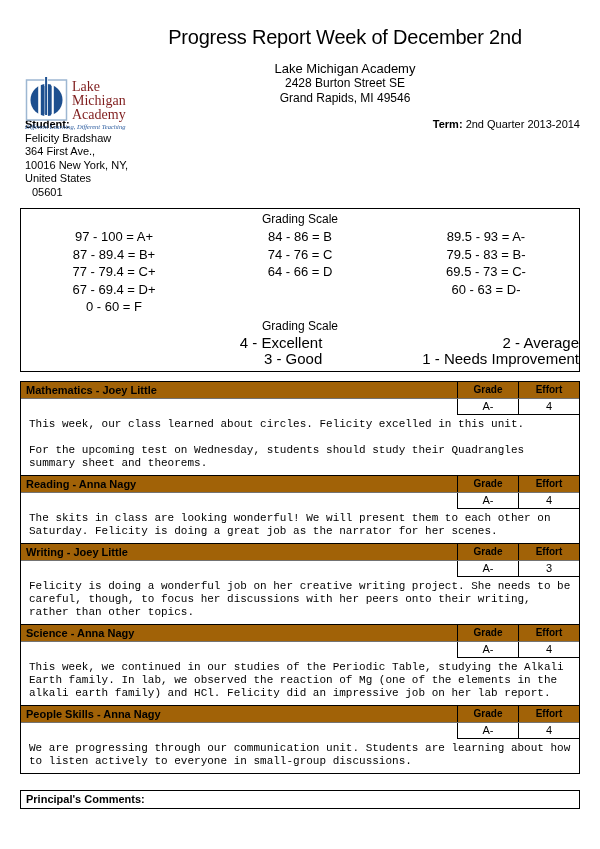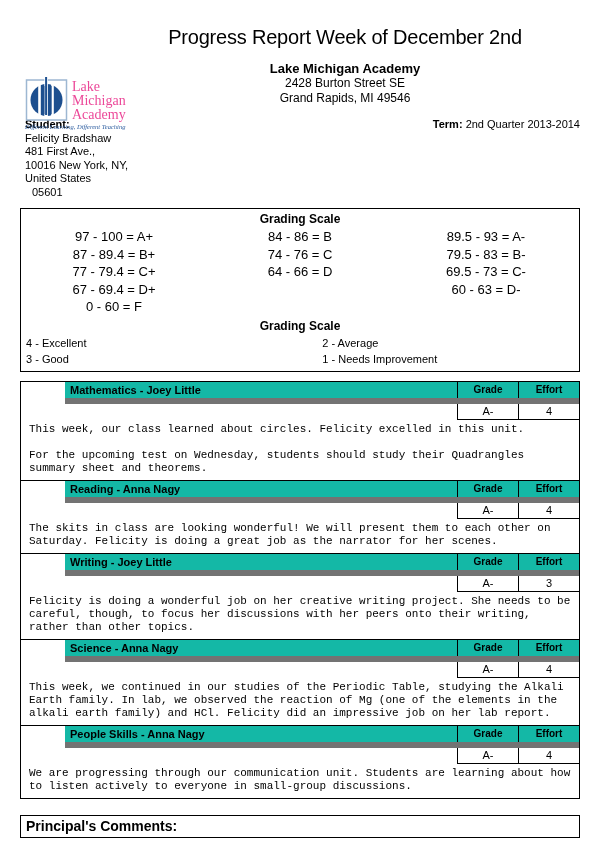--- a/index.html
+++ b/index.html
@@ -21,69 +21,69 @@
     font-size:20px;
     letter-spacing:-0.2px;
   }
   .logo{
     position:absolute;left:25px;top:50px;width:125px;
   }
   .logo-top{display:flex;align-items:flex-start;}
   .logo-emblem{width:44px;height:46px;flex:0 0 auto;}
   .logo-textlines{
     font-family:"Liberation Serif","DejaVu Serif",serif;
-    color:#ec4899;
+    color:#7f1d1d;
     font-size:14px;line-height:14px;
     margin:4px 0 0 3px;
   }
   .logo-tagline{
     font-family:"Liberation Serif","DejaVu Serif",serif;
     font-style:italic;
     color:#2a5b9e;
     font-size:6.5px;
     margin-top:1px;
     white-space:nowrap;
   }
   .school-block{
     margin:10px 20px 0 110px;
     text-align:center;
   }
-  .school-name{font-size:13px;font-weight:bold;}
+  .school-name{font-size:13px;font-weight:normal;}
   .school-addr{font-size:12px;line-height:15px;}
 
   
   .student-term{
     display:flex;justify-content:space-between;
     margin:12px 20px 0 25px;
     font-size:11px;line-height:13.5px;
   }
   .student-label,.term-label{font-weight:bold;}
   .student-zip{padding-left:7px;}
   .term-line{white-space:nowrap;}
 
   
   .grading-box{
     margin:9px 20px 0 20px;
     border:1px solid #000;
     padding-bottom:4px;
   }
   .gs-title{
-    text-align:center;font-weight:bold;font-size:12px;
+    text-align:center;font-weight:normal;font-size:12px;
     margin-top:3px;margin-bottom:2px;
   }
   .gs-grid{display:flex;}
   .gs-col{flex:1;text-align:center;font-size:13px;line-height:17.5px;}
-  .gs-effort-row{display:flex;font-size:11px;line-height:16px;}
+  .gs-effort-row{display:flex;font-size:15px;line-height:16px;text-align:right;}
   .gs-effort-left{padding-left:5px;width:54%;box-sizing:border-box;}
   .gs-effort-right{flex:1;}
 
   
   .sections{margin:10px 20px 0 20px;}
   .section{border:1px solid #000;margin-top:-1px;}
-  .sec-header{display:flex;background:#14b8a6;border-bottom:6px solid #737373;margin-left:44px;}
+  .sec-header{display:flex;background:#a16207;border-bottom:1px solid #737373;}
   .sec-title{
     flex:1;font-weight:bold;font-size:11px;
     padding:2px 0 2px 5px;
   }
   .sec-col{
     width:60px;flex:0 0 auto;text-align:center;
     font-weight:bold;font-size:10px;padding:2px 0;
     border-left:1px solid #000;
   }
   .sec-valrow{display:flex;}
@@ -97,21 +97,21 @@
     font-size:11px;line-height:13px;
     padding:3px 6px 5px 8px;
     white-space:pre-line;
     font-family:Liberation Mono, monospace;
   }
 
   
   .principal-bar{
     margin:16px 20px 0 20px;
     border:1px solid #000;
-    font-weight:bold;font-size:14px;
+    font-weight:bold;font-size:11px;
     padding:2px 5px 3px 5px;
   }
 </style>
 </head>
 <body>
 
 <div class="page">
 
   <div class="doc-title">Progress Report Week of December 2nd</div>
 
@@ -141,21 +141,21 @@
   <div class="school-block">
     <div class="school-name">Lake Michigan Academy</div>
     <div class="school-addr">2428 Burton Street SE</div>
     <div class="school-addr">Grand Rapids, MI 49546</div>
   </div>
 
   <div class="student-term">
     <div>
       <div class="student-label">Student:</div>
       <div>Felicity Bradshaw</div>
-      <div>481 First Ave.,</div>
+      <div>364 First Ave.,</div>
       <div>10016 New York, NY,</div>
       <div>United States</div>
       <div class="student-zip">05601</div>
     </div>
     <div class="term-line">
       <span class="term-label">Term:</span>
       <span>2nd Quarter 2013-2014</span>
     </div>
   </div>
 

